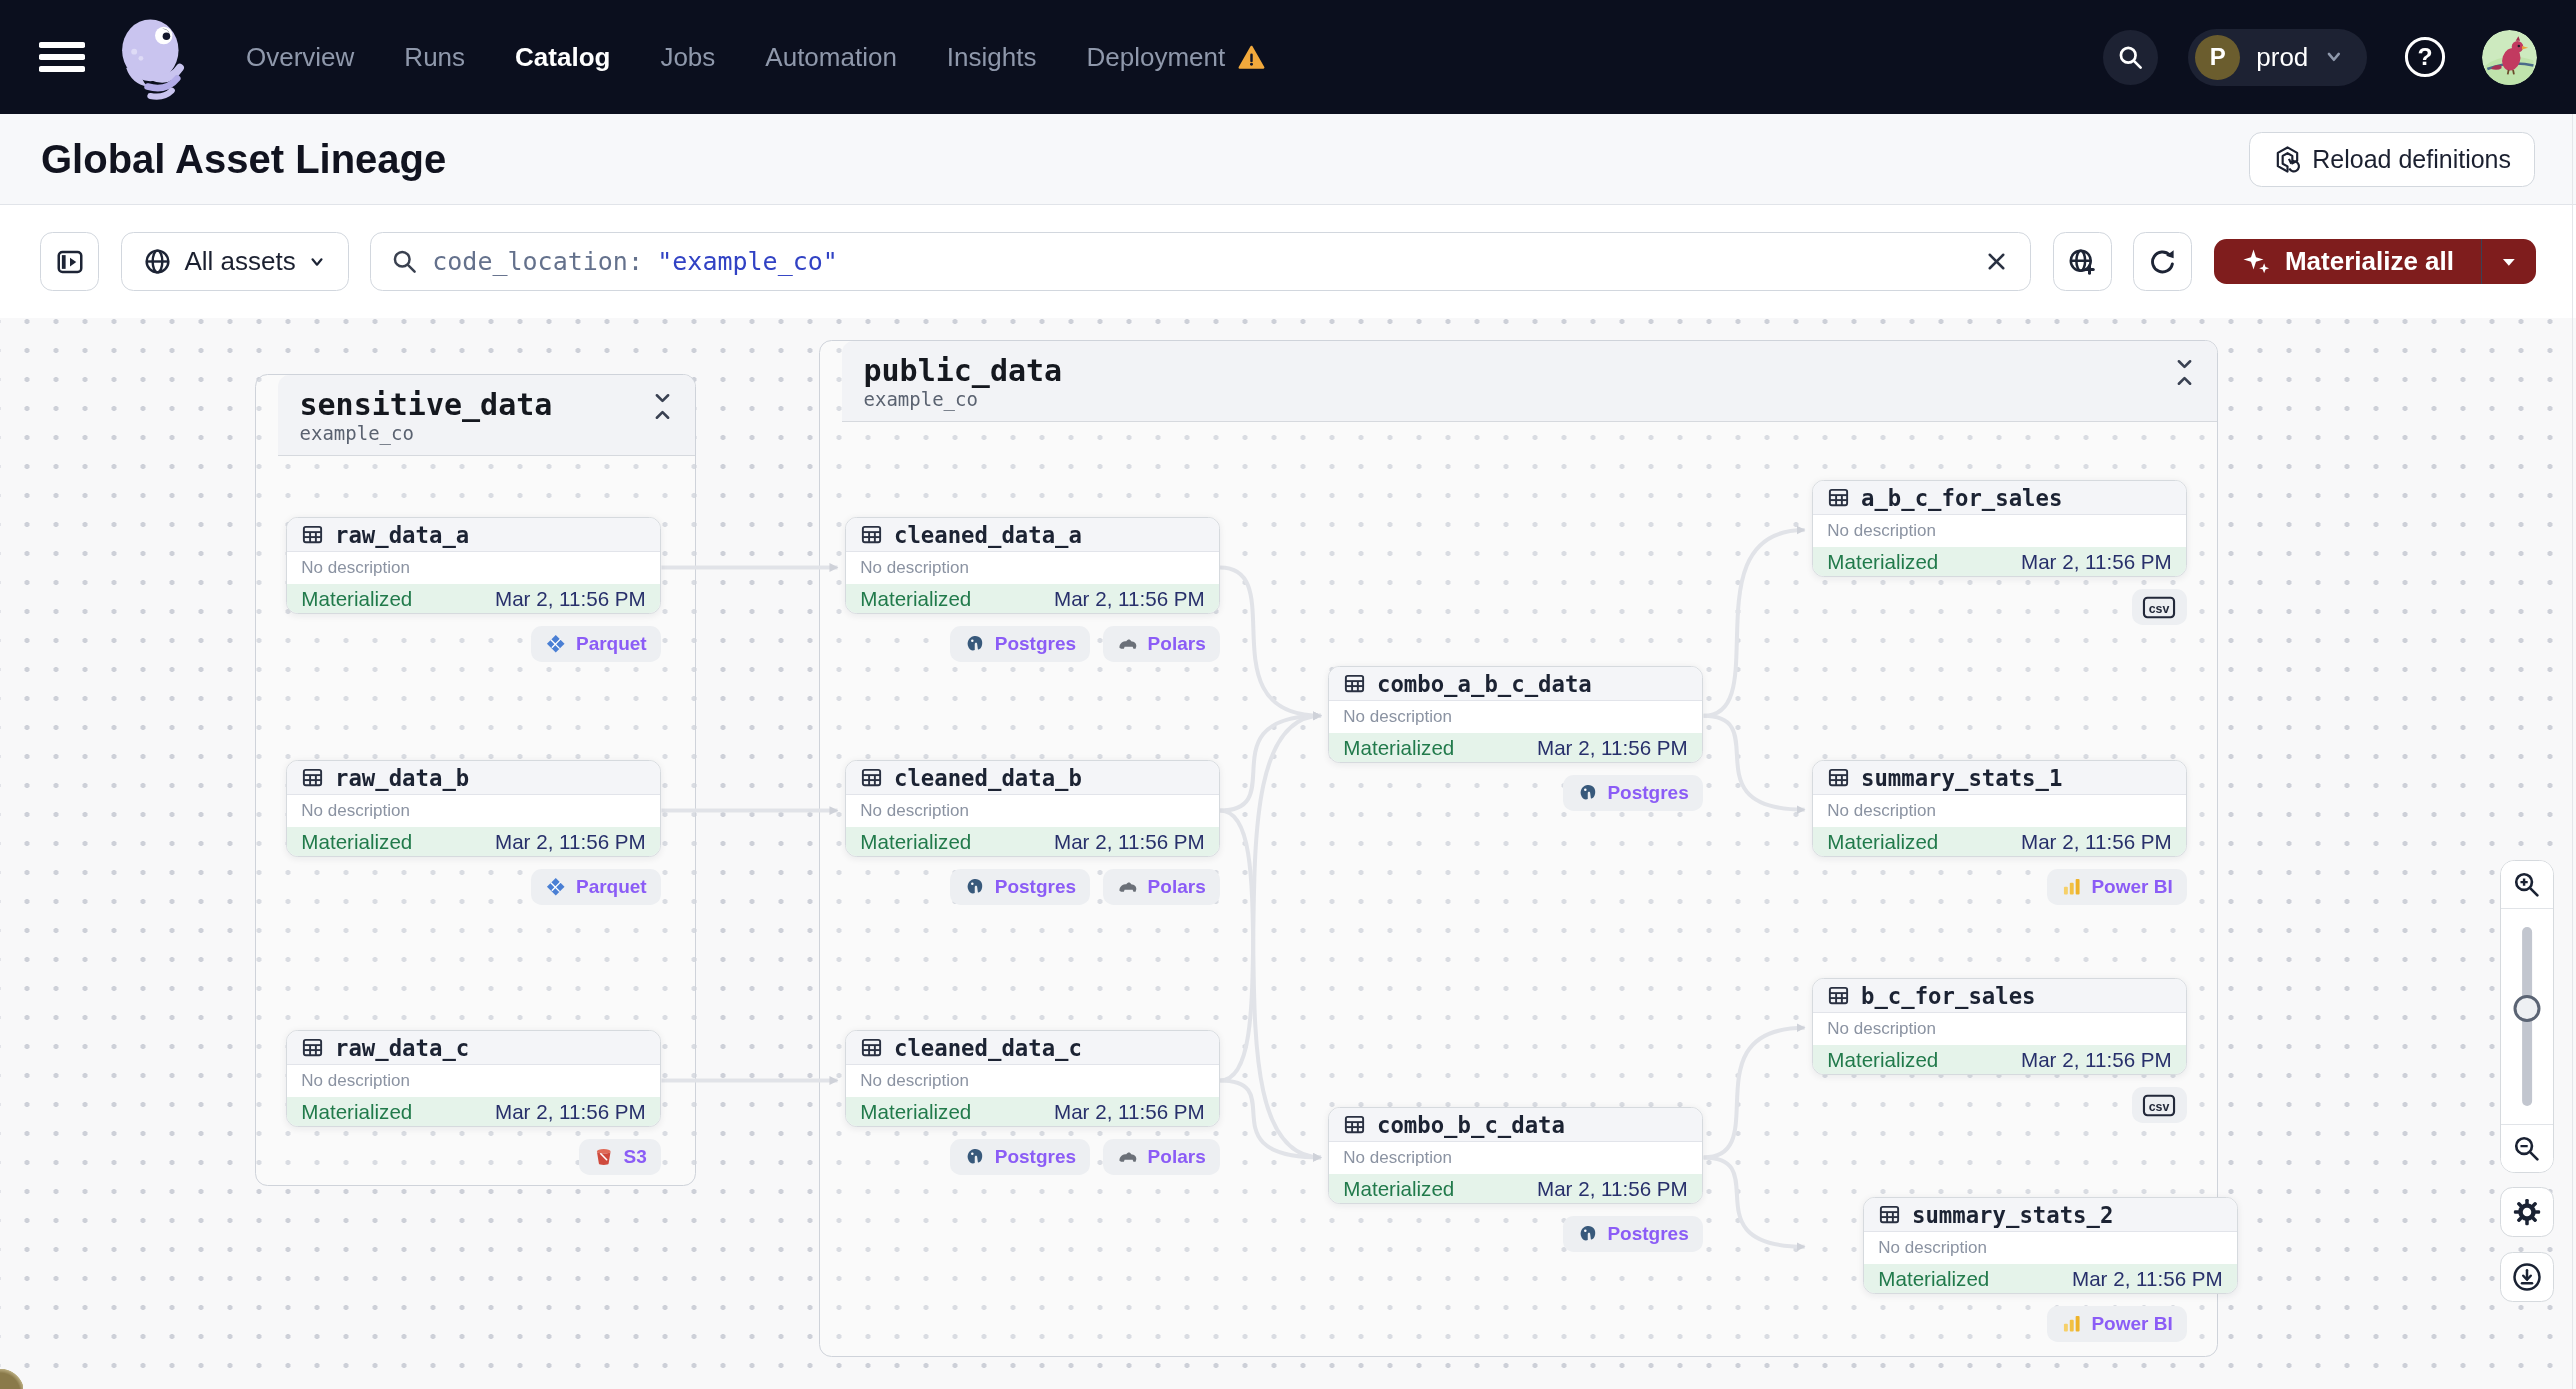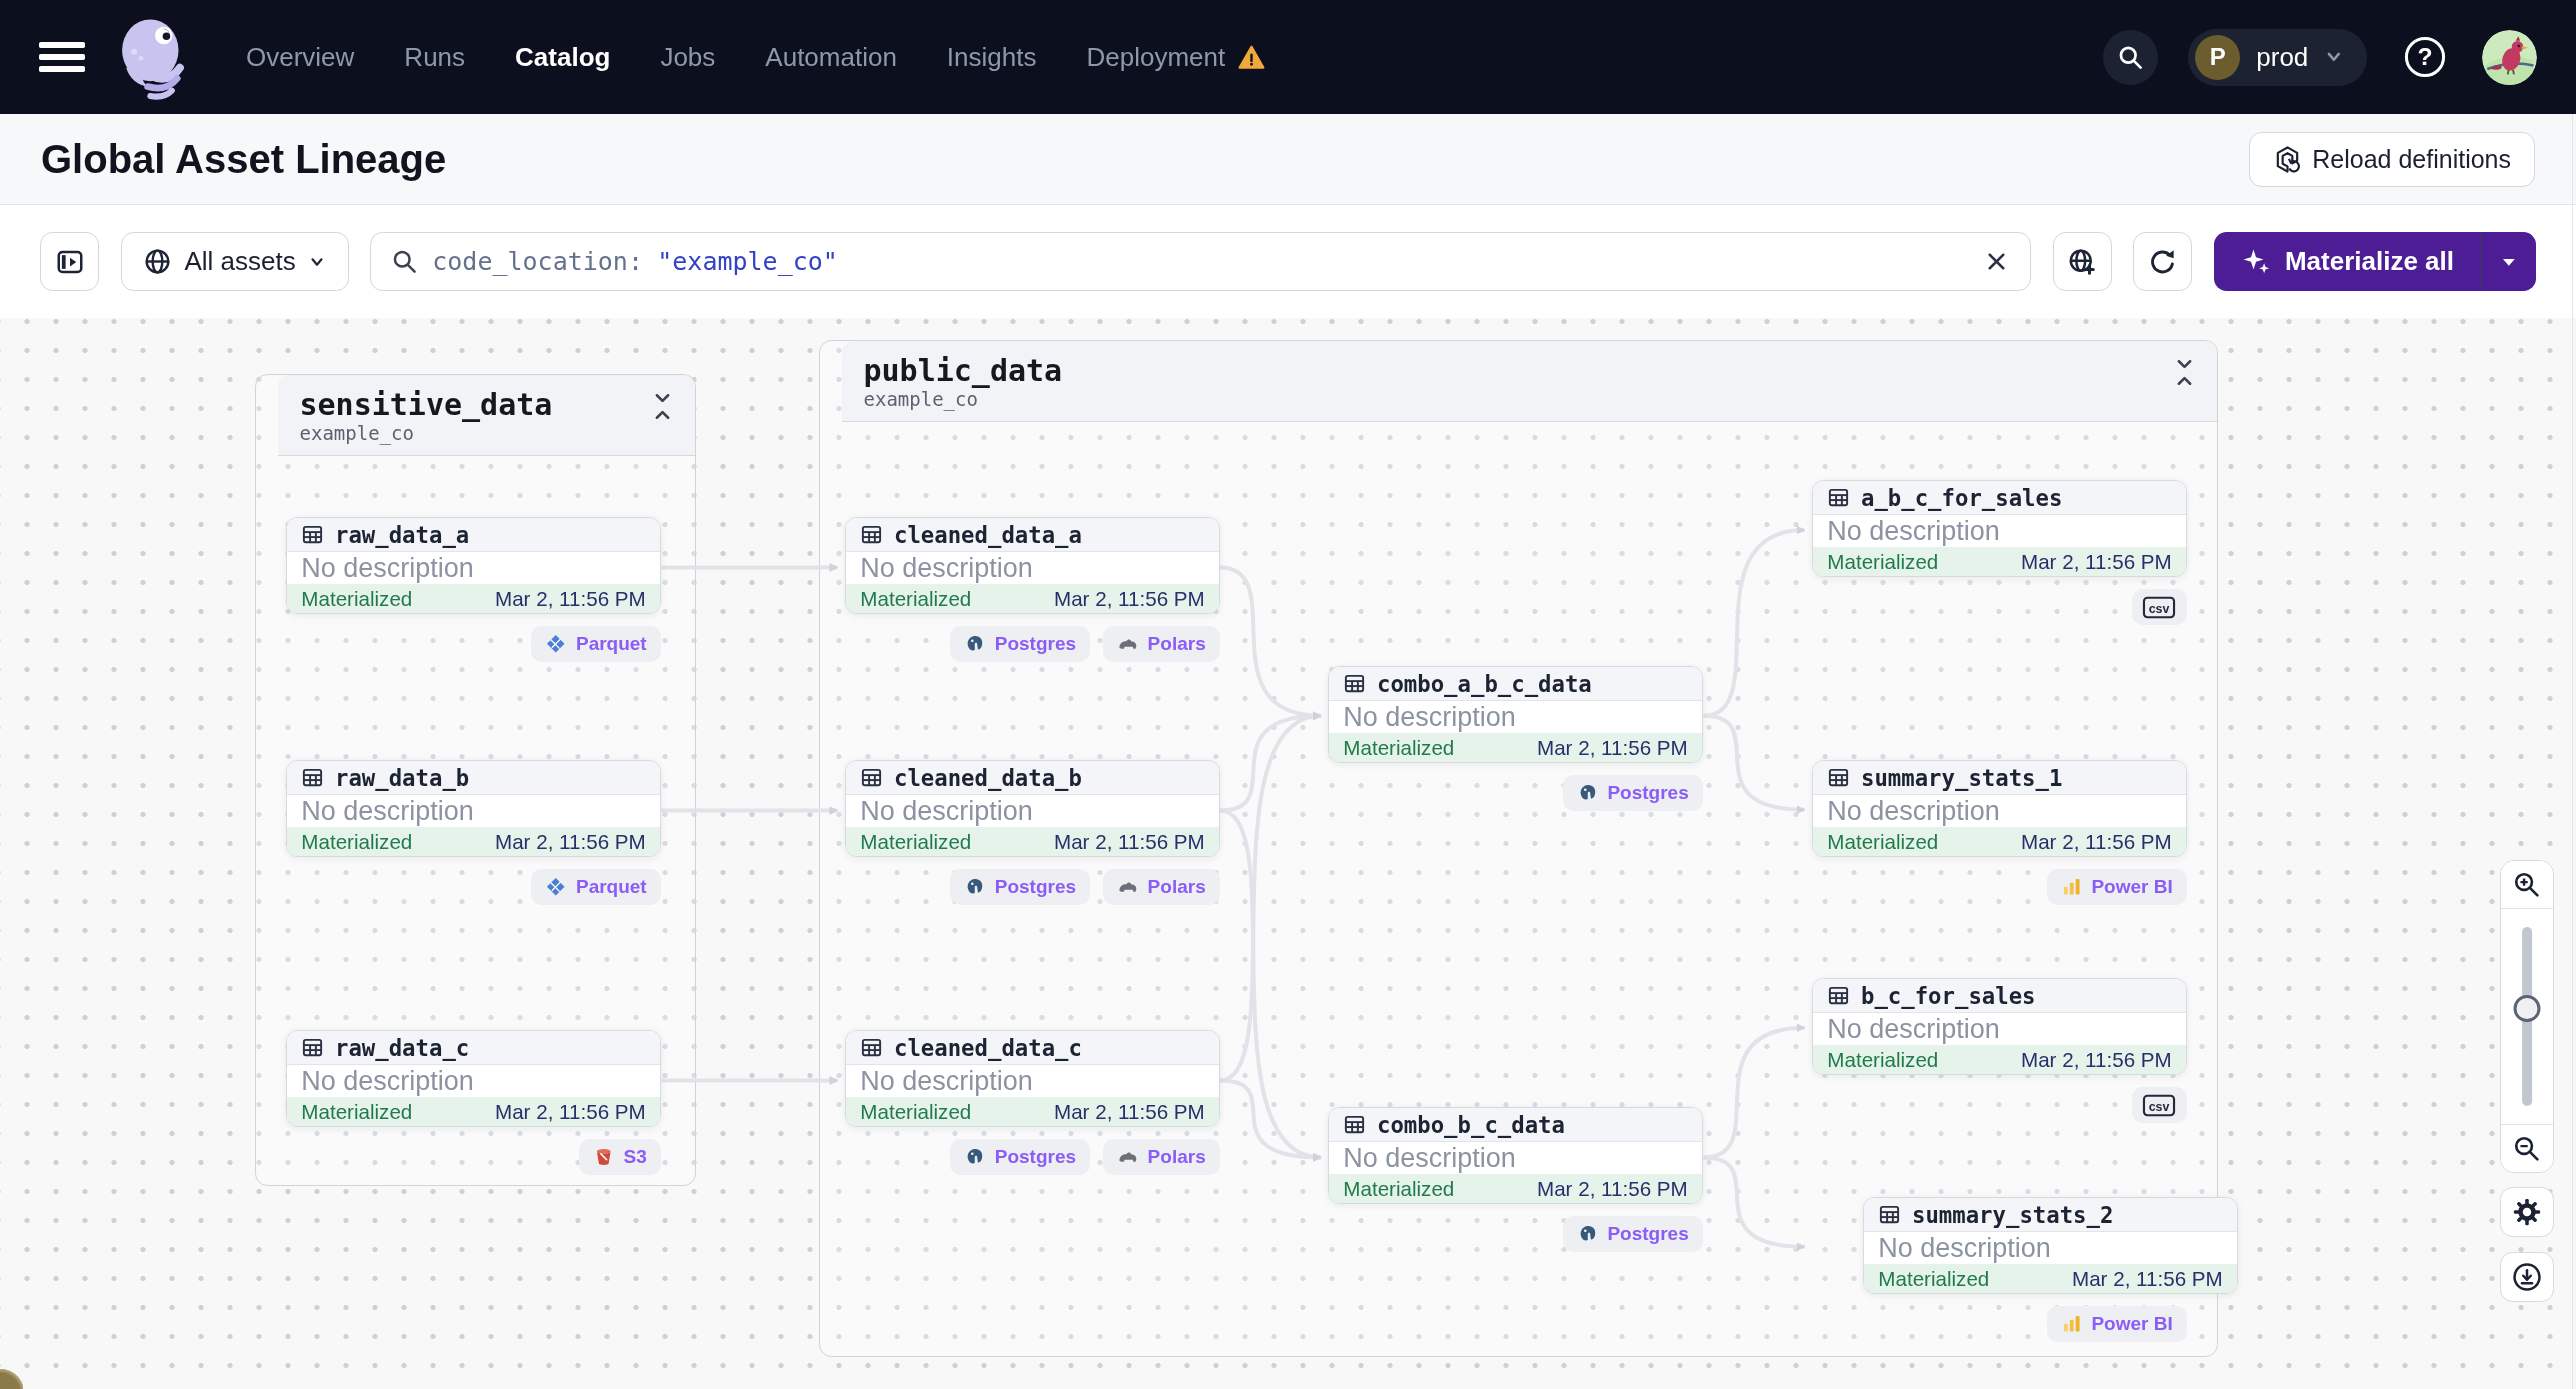--- a/index.html
+++ b/index.html
@@ -40,21 +40,21 @@
     border-bottom:0.9px solid #e3e5e9; display:flex; align-items:center; padding:0 40px; gap:21.5px; }
   .tb-btn { height:59px; min-width:59px; border:0.9px solid #d2d7de; border-radius:12.5px; background:#fff;
     display:flex; align-items:center; justify-content:center; cursor:pointer; }
   #scope-btn { padding:0 21.5px; gap:12.5px; font-size:26px; color:#1b2030; }
   #searchbox { flex:1; height:59px; border:0.9px solid #d2d7de; border-radius:12.5px; display:flex;
     align-items:center; padding:0 19.7px; gap:14.3px; cursor:text;
     font-family:"DejaVu Sans Mono", monospace; font-size:25px; }
   #search-prefix { color:#64718c; }
   #search-value { color:#3142c4; }
   #search-clear { margin-left:auto; cursor:pointer; display:flex; }
-  #materialize { height:59px; border-radius:12.5px; background:#4c1d95; display:flex; align-items:stretch;
+  #materialize { height:45px; border-radius:12.5px; background:#7f1d1d; display:flex; align-items:stretch;
     overflow:hidden; cursor:pointer; }
   #materialize-main { display:flex; align-items:center; gap:14.3px; padding:0 27px; color:#fff;
     font-size:26px; font-weight:600; }
   #materialize-caret { width:55px; display:flex; align-items:center; justify-content:center;
     border-left:0.9px solid #3a4156; }
 
   
   #canvas { position:absolute; top:318px; left:0; width:2576px; height:1071px; background:#f8f8f9;
     background-image:radial-gradient(circle, #cdd0d8 2.3px, rgba(0,0,0,0) 2.7px);
     background-size:29px 29px; background-position:12.5px 18px; overflow:hidden; }
@@ -64,21 +64,21 @@
     padding:12.5px 21.5px 10.7px; display:flex; }
   .group-title { font-family:"DejaVu Sans Mono", monospace; font-weight:700; font-size:30px; color:#15181f; line-height:1.15; }
   .group-sub { font-family:"DejaVu Sans Mono", monospace; font-size:19px; color:#5a6270; }
   .group-collapse { margin-left:auto; cursor:pointer; padding-top:5.4px; }
 
   .asset-node { position:absolute; width:375px; z-index:3; border:0.9px solid #d6dade; border-radius:11.6px;
     background:#fff; box-shadow:0 1.8px 7.2px rgba(18,24,40,0.07); cursor:pointer; }
   .an-header { height:34px; display:flex; align-items:center; gap:10.7px; padding:0 14.3px; background:#f4f5f8;
     border-bottom:0.9px solid #e2e4ea; border-radius:10.7px 10.7px 0 0;
     font-family:"DejaVu Sans Mono", monospace; font-weight:700; font-size:22.3px; color:#1c2333; }
-  .an-desc { height:32px; padding:0 14.3px; display:flex; align-items:center; color:#8b93a2; font-size:27px;
+  .an-desc { height:32px; padding:0 14.3px; display:flex; align-items:center; color:#8b93a2; font-size:17px;
     background:#fff;text-align:center; }
   .an-status { height:29px; background:#e5f3ea; display:flex; justify-content:space-between; align-items:center;
     padding:0 14.3px; border-radius:0 0 10.7px 10.7px; font-size:20.6px; }
   .an-status .st { color:#217a4b; }
   .an-status .ts { color:#28306b; }
 
   .tag-row { position:absolute; z-index:3; display:flex; justify-content:flex-end; gap:12.5px; width:375px; }
   .tag-pill { height:36px; background:#edeff2; border-radius:10.7px; display:flex; align-items:center;
     gap:9px; padding:0 14.3px; font-size:19px; font-weight:700; color:#8b5cf6; cursor:pointer; }
   .tag-pill.icon-only { padding:0 10.7px; }

